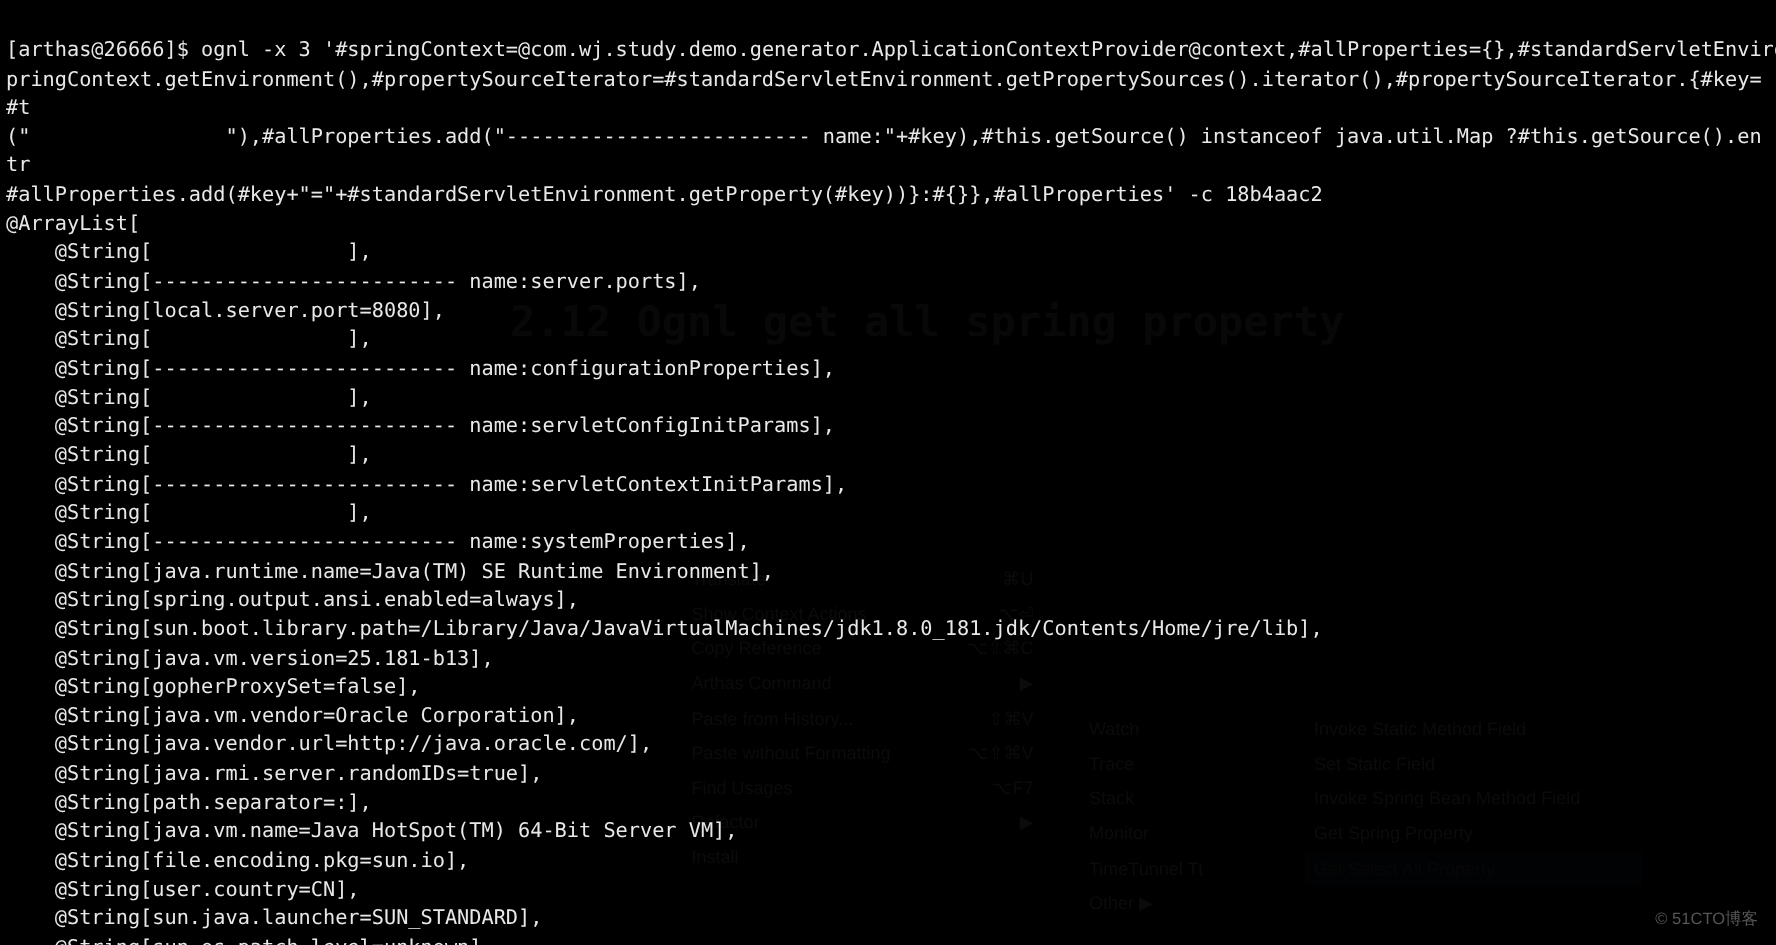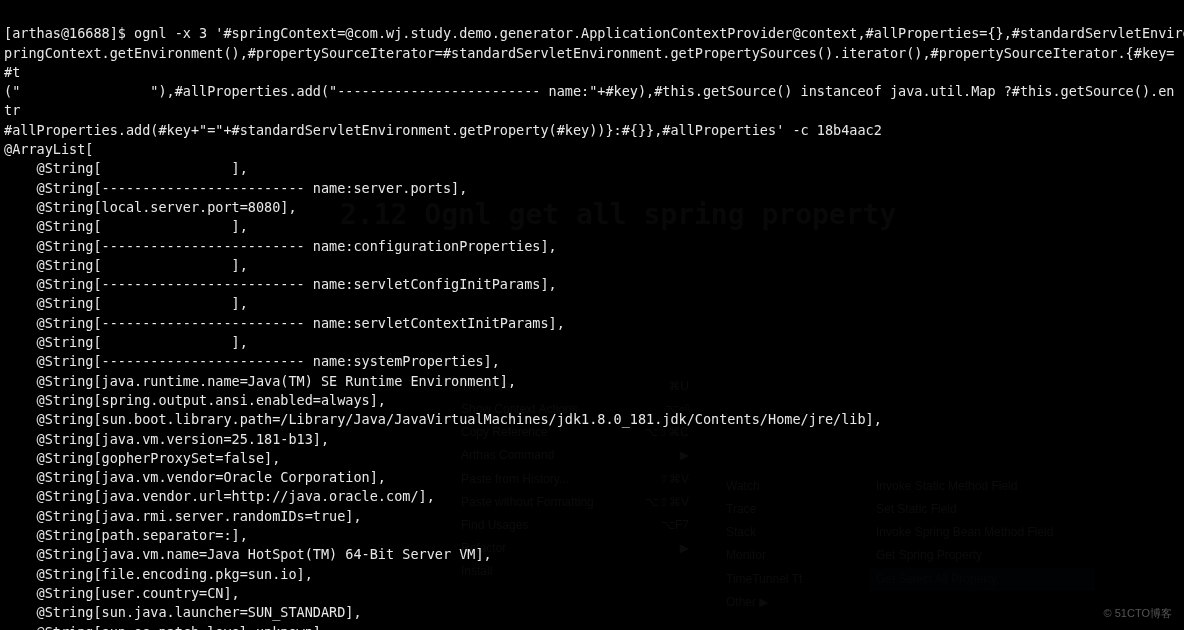--- a/index.html
+++ b/index.html
@@ -131,20 +131,20 @@
   <div class="bg-submenu2">
       <div class="bg-submenu2-row">Invoke Static Method Field</div>
       <div class="bg-submenu2-row">Set Static Field</div>
       <div class="bg-submenu2-row">Invoke Spring Bean Method Field</div>
       <div class="bg-submenu2-row">Get Spring Property</div>
       <div class="bg-submenu2-row bg-submenu2-hl">Get Select All Property</div>
     </div>
 </div>
 
 <div class="terminal">
-<span><span>[arthas@16688]$ </span><span>ognl -x 3 '#springContext=@com.wj.study.demo.generator.ApplicationContextProvider@context,#allProperties={},#standardServletEnviro</span></span>
+<span><span>[arthas@26666]$ </span><span>ognl -x 3 '#springContext=@com.wj.study.demo.generator.ApplicationContextProvider@context,#allProperties={},#standardServletEnviro</span></span>
 <span class="wrap-line">pringContext.getEnvironment(),#propertySourceIterator=#standardServletEnvironment.getPropertySources().iterator(),#propertySourceIterator.{#key=#t</span>
 <span class="wrap-line">("                "),#allProperties.add("------------------------- name:"+#key),#this.getSource() instanceof java.util.Map ?#this.getSource().entr</span>
 <span class="wrap-line">#allProperties.add(#key+"="+#standardServletEnvironment.getProperty(#key))}:#{}},#allProperties' -c 18b4aac2</span>
 <span>@ArrayList[</span>
 <div id="output-lines"><div>    @String[                ],</div><div>    @String[------------------------- name:server.ports],</div><div>    @String[local.server.port=8080],</div><div>    @String[                ],</div><div>    @String[------------------------- name:configurationProperties],</div><div>    @String[                ],</div><div>    @String[------------------------- name:servletConfigInitParams],</div><div>    @String[                ],</div><div>    @String[------------------------- name:servletContextInitParams],</div><div>    @String[                ],</div><div>    @String[------------------------- name:systemProperties],</div><div>    @String[java.runtime.name=Java(TM) SE Runtime Environment],</div><div>    @String[spring.output.ansi.enabled=always],</div><div>    @String[sun.boot.library.path=/Library/Java/JavaVirtualMachines/jdk1.8.0_181.jdk/Contents/Home/jre/lib],</div><div>    @String[java.vm.version=25.181-b13],</div><div>    @String[gopherProxySet=false],</div><div>    @String[java.vm.vendor=Oracle Corporation],</div><div>    @String[java.vendor.url=http://java.oracle.com/],</div><div>    @String[java.rmi.server.randomIDs=true],</div><div>    @String[path.separator=:],</div><div>    @String[java.vm.name=Java HotSpot(TM) 64-Bit Server VM],</div><div>    @String[file.encoding.pkg=sun.io],</div><div>    @String[user.country=CN],</div><div>    @String[sun.java.launcher=SUN_STANDARD],</div><div>    @String[sun.os.patch.level=unknown],</div></div></div>
 
 <div class="watermark">© 51CTO博客</div>
 
 </body></html>

